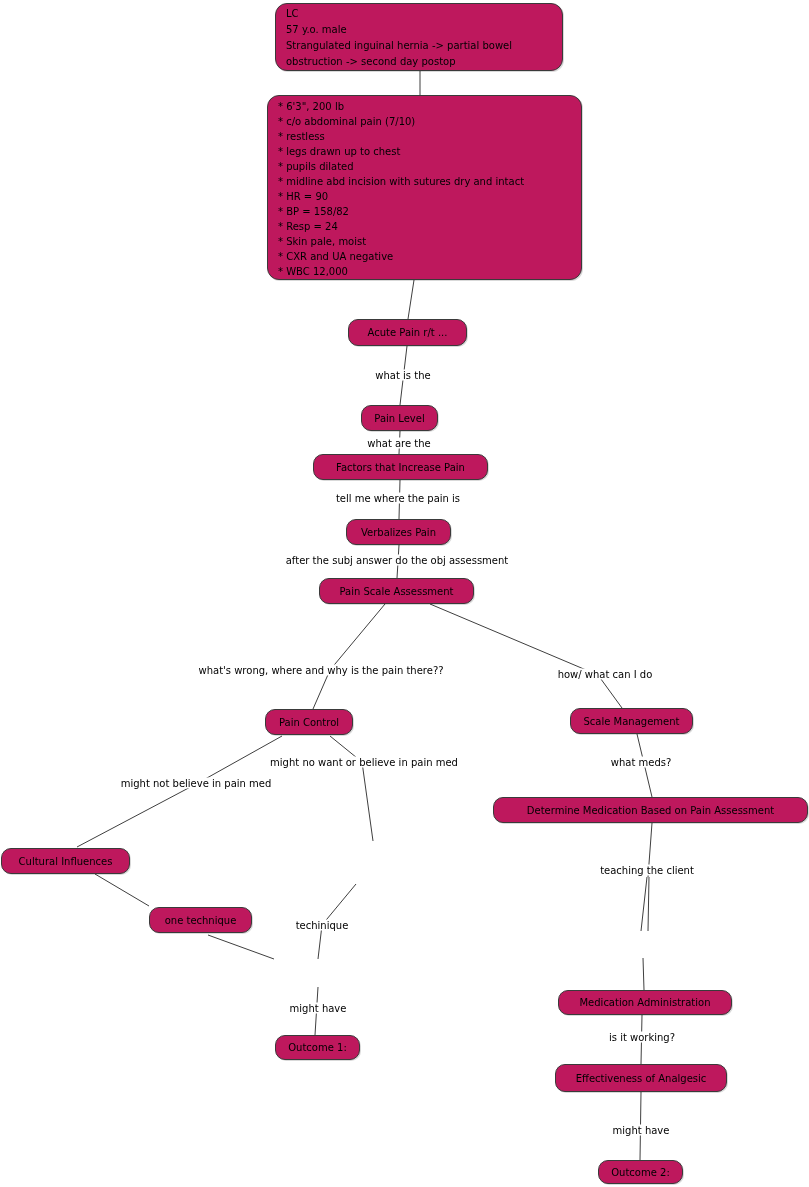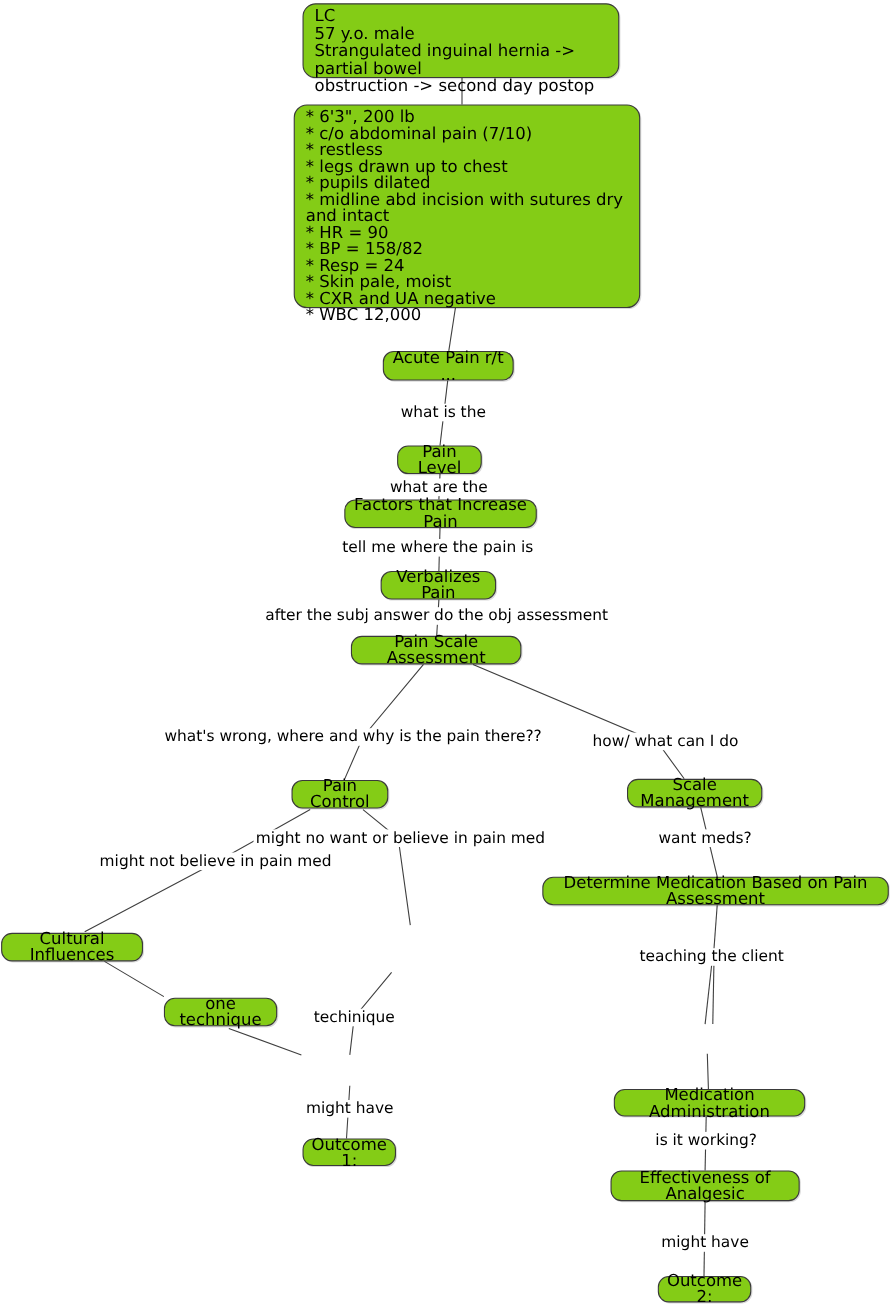--- a/index.html
+++ b/index.html
@@ -9,43 +9,43 @@
     background:#ffffff;
     font-family:"DejaVu Sans","Liberation Sans",sans-serif;
     color:#000;
     overflow:hidden;
   }
   svg.edges{position:absolute;left:0;top:0;width:809px;height:1187px;}
   svg.edges polyline{fill:none;stroke:#3f3f3f;stroke-width:1;}
   .node{
     position:absolute;
     box-sizing:border-box;
-    background:#84cc16;
+    background:#be185d;
     border:1px solid #3a3a3a;
     border-radius:10px;
     display:flex;align-items:center;justify-content:center;
-    font-size:15px;line-height:15px;
+    font-size:10px;line-height:15px;
     text-align:center;
     white-space:pre-line;
     box-shadow:1px 1px 0 rgba(0,0,0,0.15);
   }
   .node.block{
     border-radius:12px;
     align-items:flex-start;justify-content:flex-start;
     text-align:left;
     padding:2px 10px;
     line-height:16px;
   }
   .node.block.list{line-height:15px;padding:3px 10px;}
   .edge-label{
     position:absolute;
     transform:translate(-50%,-50%);
     background:#ffffff;
     white-space:nowrap;
-    font-size:14px;
+    font-size:10px;
     padding:0 2px;
   }
 </style>
 </head>
 <body>
 
 <div class="canvas">
 
   <svg class="edges">
     <polyline points="420,71 420,95"></polyline>
@@ -121,20 +121,20 @@
   <div class="node" style="left:598px;top:1160px;width:85px;height:24px">Outcome 2:</div>
 
   <span class="edge-label" style="left:403px;top:375px">what is the</span>
   <span class="edge-label" style="left:399px;top:443px">what are the</span>
   <span class="edge-label" style="left:398px;top:498px">tell me where the pain is</span>
   <span class="edge-label" style="left:397px;top:560px">after the subj answer do the obj assessment</span>
   <span class="edge-label" style="left:321px;top:670px">what's wrong, where and why is the pain there??</span>
   <span class="edge-label" style="left:605px;top:674px">how/ what can I do</span>
   <span class="edge-label" style="left:364px;top:762px">might no want or believe in pain med</span>
   <span class="edge-label" style="left:196px;top:783px">might not believe in pain med</span>
-  <span class="edge-label" style="left:641px;top:762px">want meds?</span>
+  <span class="edge-label" style="left:641px;top:762px">what meds?</span>
   <span class="edge-label" style="left:647px;top:870px">teaching the client</span>
   <span class="edge-label" style="left:322px;top:925px">techinique</span>
   <span class="edge-label" style="left:318px;top:1008px">might have</span>
   <span class="edge-label" style="left:642px;top:1037px">is it working?</span>
   <span class="edge-label" style="left:641px;top:1130px">might have</span>
 
 </div>
 
 </body></html>

